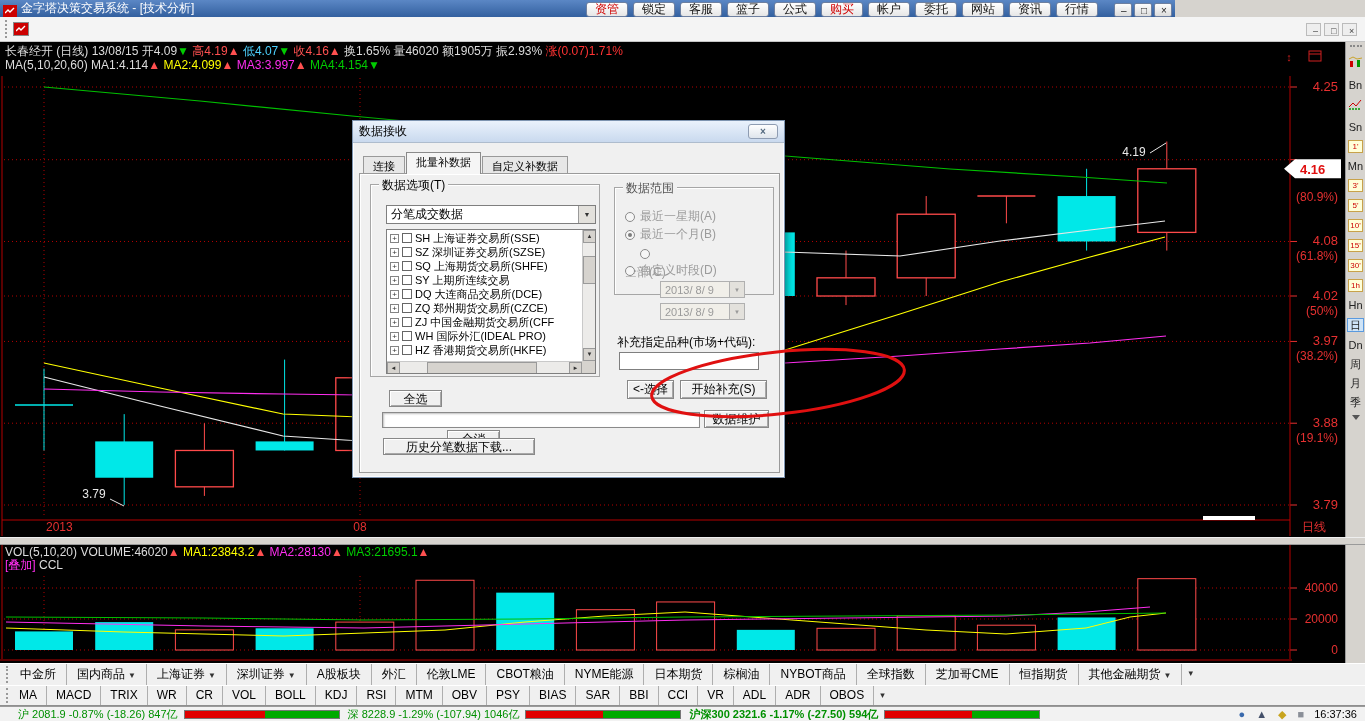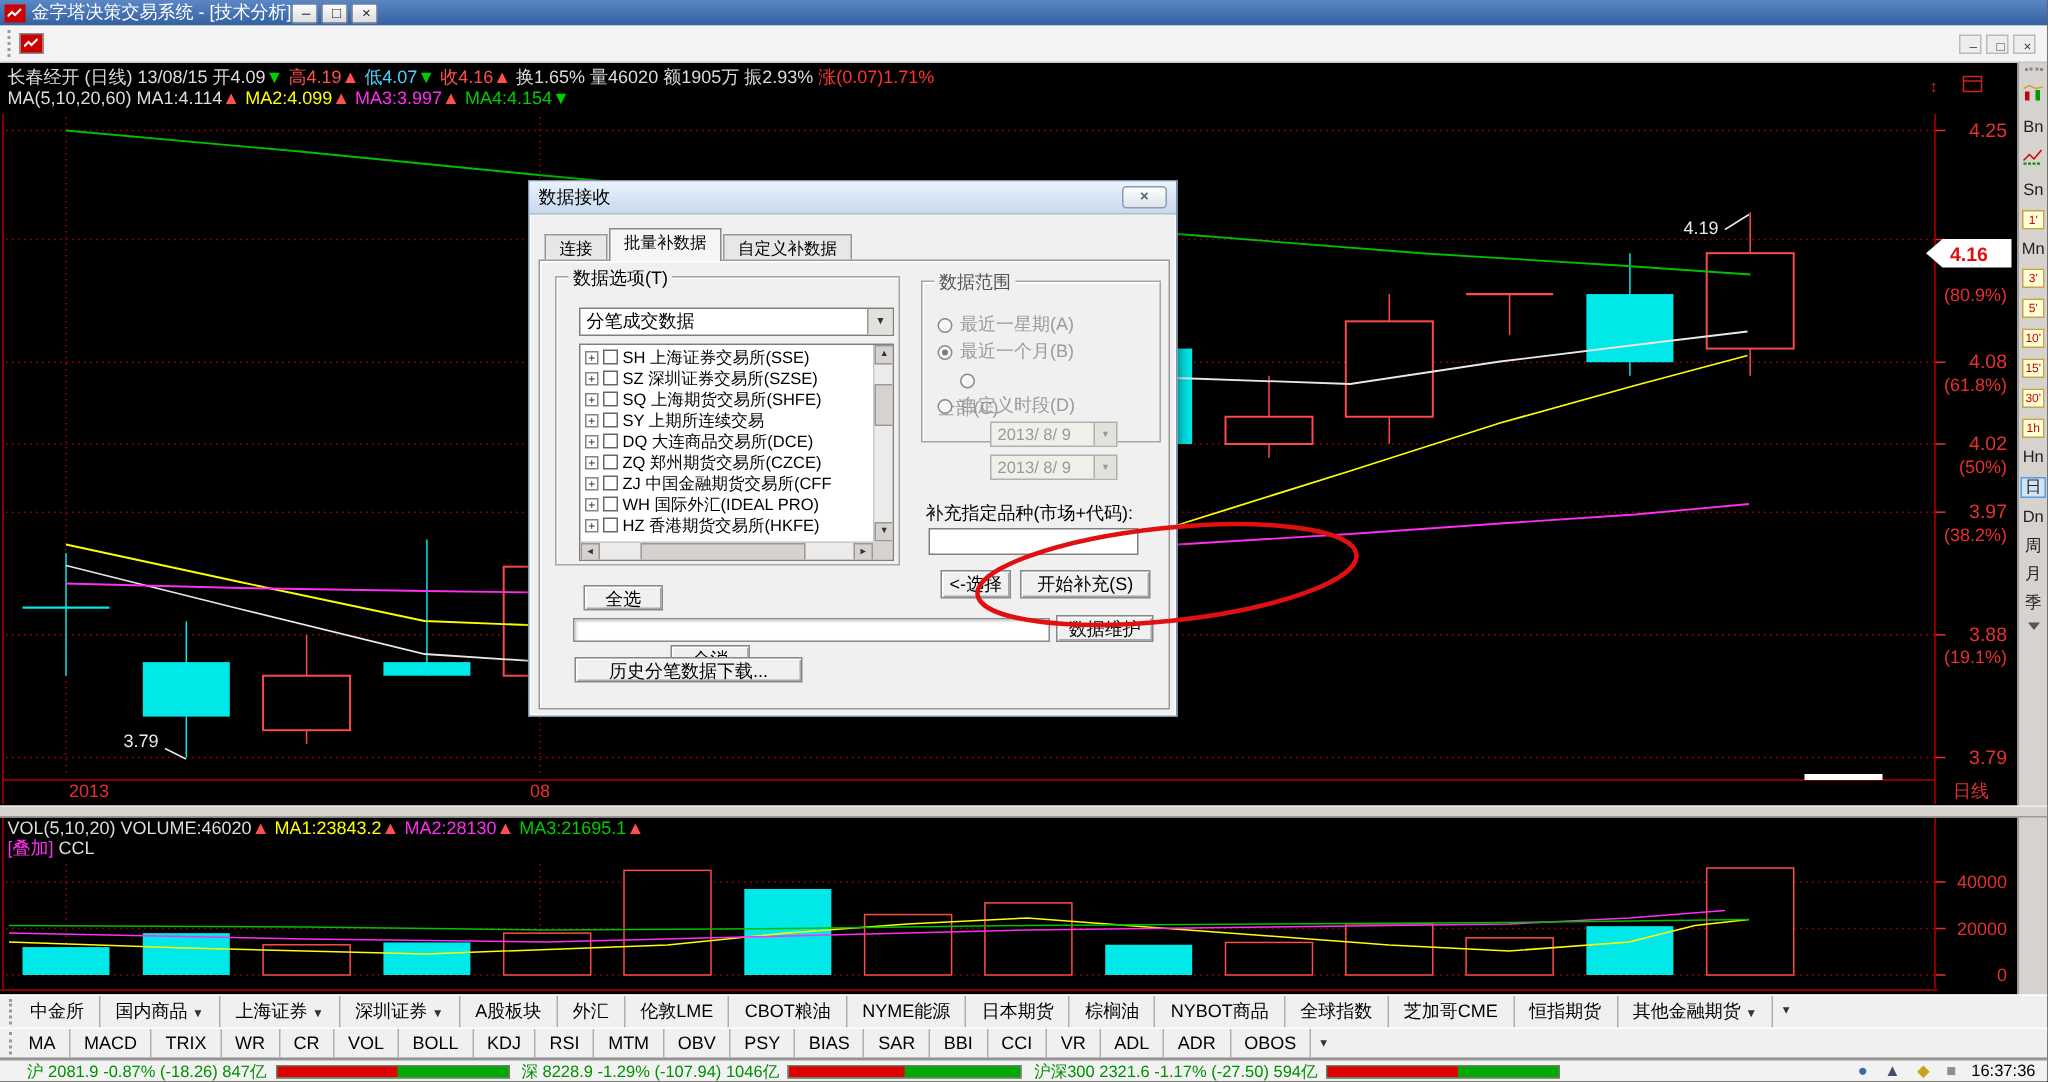--- a/index.html
+++ b/index.html
@@ -1,22 +1,22 @@
 <!DOCTYPE html>
 <html><head>
 <meta charset="utf-8">
 <style>
   html,body{margin:0;padding:0;background:#555;}
   *{box-sizing:border-box;}
   .app{position:relative;width:1365px;height:721px;overflow:hidden;
        font-family:"Liberation Sans","DejaVu Sans",sans-serif;font-size:12px;
        background:#d6d3ce;cursor:default;}
   
-  .titlebar{position:absolute;left:0;top:0;width:1365px;height:17px;
-    background:linear-gradient(#5b87c5,#33609f);display:flex;align-items:center;
+  .titlebar{position:absolute;left:0;top:0;width:1175px;height:17px;
+    background:linear-gradient(#5b87c5,#33609f);display:flex;align-items:flex-end;
     color:#fff;padding:0 3px;}
   .appicon{width:14px;height:12px;background:#c00;margin-right:4px;flex:0 0 auto;
     display:flex;align-items:center;justify-content:center;}
   .appicon svg{display:block;}
   .wtitle{font-size:12px;white-space:nowrap;}
   .tb-buttons{margin-left:auto;display:flex;gap:5px;margin-right:16px;}
   .qbtn{height:15px;line-height:13px;padding:0 8px;border:1px solid #6e80a0;border-radius:3px;
     background:linear-gradient(#ffffff,#e6e6e6);color:#111;font-size:12px;}
   .qbtn.accent{color:#d00000;}
   .winctl{display:flex;gap:2px;}
@@ -130,20 +130,33 @@
 
 <div class="app">
 
   <div class="titlebar">
     <span class="appicon">
       <svg width="10" height="8" viewBox="0 0 10 8">
           <polyline points="0,6 3,3 5,5 9,1" fill="none" stroke="#fff" stroke-width="1.4"></polyline>
         </svg>
     </span>
     <span class="wtitle">金字塔决策交易系统 - [技术分析]</span>
+    <div class="tb-buttons" id="tb-buttons">
+        <button class="qbtn accent">资管</button>
+        <button class="qbtn">锁定</button>
+        <button class="qbtn">客服</button>
+        <button class="qbtn">篮子</button>
+        <button class="qbtn">公式</button>
+        <button class="qbtn accent">购买</button>
+        <button class="qbtn">帐户</button>
+        <button class="qbtn">委托</button>
+        <button class="qbtn">网站</button>
+        <button class="qbtn">资讯</button>
+        <button class="qbtn">行情</button>
+      </div>
     <div class="winctl" id="win-controls">
         <button class="wbtn">–</button>
         <button class="wbtn">□</button>
         <button class="wbtn">×</button>
       </div>
   </div>
 
   <div class="menubar">
     <span class="menugrip"></span>
     <span class="appicon" style="width:16px;height:14px;border:1px solid #888;">
@@ -480,21 +493,21 @@
   <div class="statusbar" id="statusbar">
       <span class="rowgrip"></span>
       <span class="seg-text" style="color: rgb(0, 144, 0);">沪 2081.9 -0.87% (-18.26) 847亿</span>
       <span class="ratio-bar">
         <span class="ratio-red" style="width: 52%;"></span>
       </span>
       <span class="seg-text" style="color: rgb(0, 144, 0);">深 8228.9 -1.29% (-107.94) 1046亿</span>
       <span class="ratio-bar">
         <span class="ratio-red" style="width: 50%;"></span>
       </span>
-      <span class="seg-text" style="color: rgb(0, 144, 0);">沪深300 2321.6 -1.17% (-27.50) 594亿</span>
+      <span class="seg-text" style="color: rgb(0, 144, 0); font-weight: bold;">沪深300 2321.6 -1.17% (-27.50) 594亿</span>
       <span class="ratio-bar">
         <span class="ratio-red" style="width: 56%;"></span>
       </span>
       <span class="sb-icons">
         <span class="sb-ico" style="color: rgb(58, 106, 173);">●</span>
         <span class="sb-ico" style="color: rgb(68, 80, 106);">▲</span>
         <span class="sb-ico" style="color: rgb(200, 164, 30);">◆</span>
         <span class="sb-ico" style="color: rgb(138, 143, 152);">■</span>
       </span>
       <span class="sb-time">16:37:36</span>

